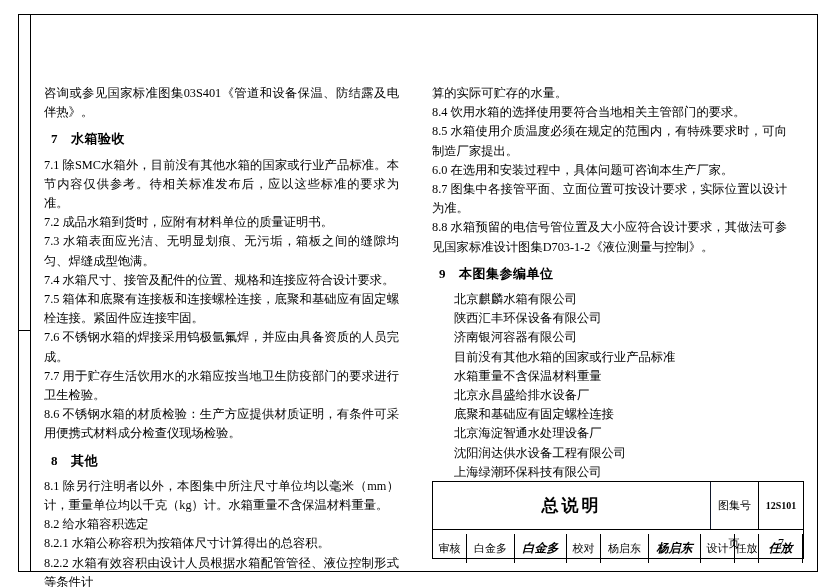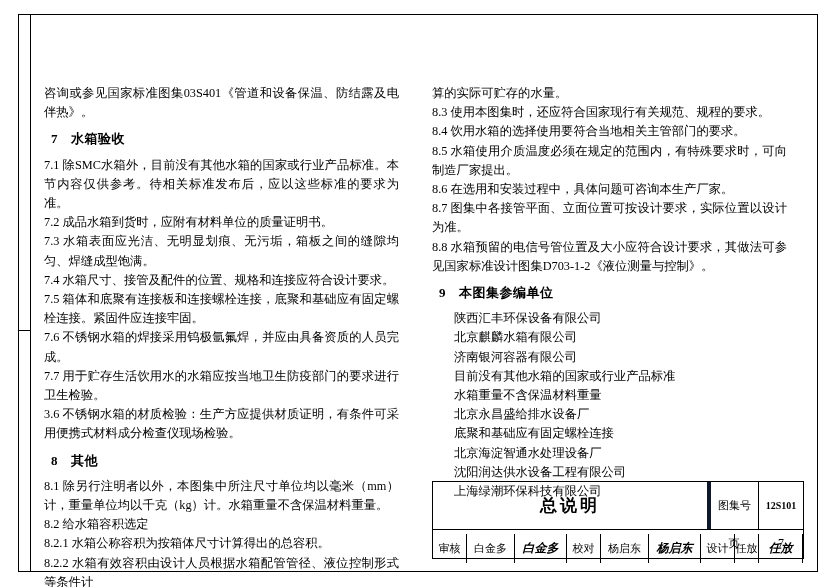--- a/index.html
+++ b/index.html
@@ -92,21 +92,21 @@
     height: 48px;
     box-sizing: border-box;
     border-bottom: 1px solid #000;
   }
   .tb-title {
     position: absolute;
     left: 0; top: 0;
     width: 278px;
     height: 100%;
     box-sizing: border-box;
-    border-right: 4px solid #0f172a;
+    border-right: 1px solid #0f172a;
     display: flex;
     align-items: center;
     justify-content: center;
     font-size: 17px;
     font-weight: bold;
     letter-spacing: 3px;
   }
   .tb-atlas-label {
     position: absolute;
     left: 278px; top: 0;
@@ -179,45 +179,44 @@
       <p class="section-head">
         <span class="num">7</span><span>水箱验收</span>
       </p>
       <p class="para">7.1 除SMC水箱外，目前没有其他水箱的国家或行业产品标准。本节内容仅供参考。待相关标准发布后，应以这些标准的要求为准。</p>
       <p class="para">7.2 成品水箱到货时，应附有材料单位的质量证明书。</p>
       <p class="para">7.3 水箱表面应光洁、无明显划痕、无污垢，箱板之间的缝隙均匀、焊缝成型饱满。</p>
       <p class="para">7.4 水箱尺寸、接管及配件的位置、规格和连接应符合设计要求。</p>
       <p class="para">7.5 箱体和底聚有连接板和连接螺栓连接，底聚和基础应有固定螺栓连接。紧固件应连接牢固。</p>
       <p class="para">7.6 不锈钢水箱的焊接采用钨极氩氟焊，并应由具备资质的人员完成。</p>
       <p class="para">7.7 用于贮存生活饮用水的水箱应按当地卫生防疫部门的要求进行卫生检验。</p>
-      <p class="para">3.6 不锈钢水箱的材质检验：生产方应提供材质证明，有条件可采用便携式材料成分检查仪现场检验。</p>
+      <p class="para">8.6 不锈钢水箱的材质检验：生产方应提供材质证明，有条件可采用便携式材料成分检查仪现场检验。</p>
 
       <p class="section-head">
         <span class="num">8</span><span>其他</span>
       </p>
       <p class="para">8.1 除另行注明者以外，本图集中所注尺寸单位均以毫米（mm）计，重量单位均以千克（kg）计。水箱重量不含保温材料重量。</p>
       <p class="para">8.2 给水箱容积选定</p>
       <p class="para">8.2.1 水箱公称容积为按箱体尺寸计算得出的总容积。</p>
       <p class="para">8.2.2 水箱有效容积由设计人员根据水箱配管管径、液位控制形式等条件计</p>
     </div>
 
     <div class="col col-right">
       <p class="para">算的实际可贮存的水量。</p>
-      <p class="para">8.3 使用本图集时，还应符合国家现行有关规范、规程的要求。</p>
       <p class="para">8.4 饮用水箱的选择使用要符合当地相关主管部门的要求。</p>
       <p class="para">8.5 水箱使用介质温度必须在规定的范围内，有特殊要求时，可向制造厂家提出。</p>
-      <p class="para">8.6 在选用和安装过程中，具体问题可咨询本生产厂家。</p>
+      <p class="para">6.0 在选用和安装过程中，具体问题可咨询本生产厂家。</p>
       <p class="para">8.7 图集中各接管平面、立面位置可按设计要求，实际位置以设计为准。</p>
       <p class="para">8.8 水箱预留的电信号管位置及大小应符合设计要求，其做法可参见国家标准设计图集D703-1-2《液位测量与控制》。</p>
 
       <p class="section-head">
         <span class="num">9</span><span>本图集参编单位</span>
       </p>
+      <p class="company">北京麒麟水箱有限公司</p>
       <p class="company">陕西汇丰环保设备有限公司</p>
-      <p class="company">北京麒麟水箱有限公司</p>
       <p class="company">济南银河容器有限公司</p>
       <p class="company">目前没有其他水箱的国家或行业产品标准</p>
       <p class="company">水箱重量不含保温材料重量</p>
       <p class="company">北京永昌盛给排水设备厂</p>
       <p class="company">底聚和基础应有固定螺栓连接</p>
       <p class="company">北京海淀智通水处理设备厂</p>
       <p class="company">沈阳润达供水设备工程有限公司</p>
       <p class="company">上海绿潮环保科技有限公司</p>
     </div>
 

